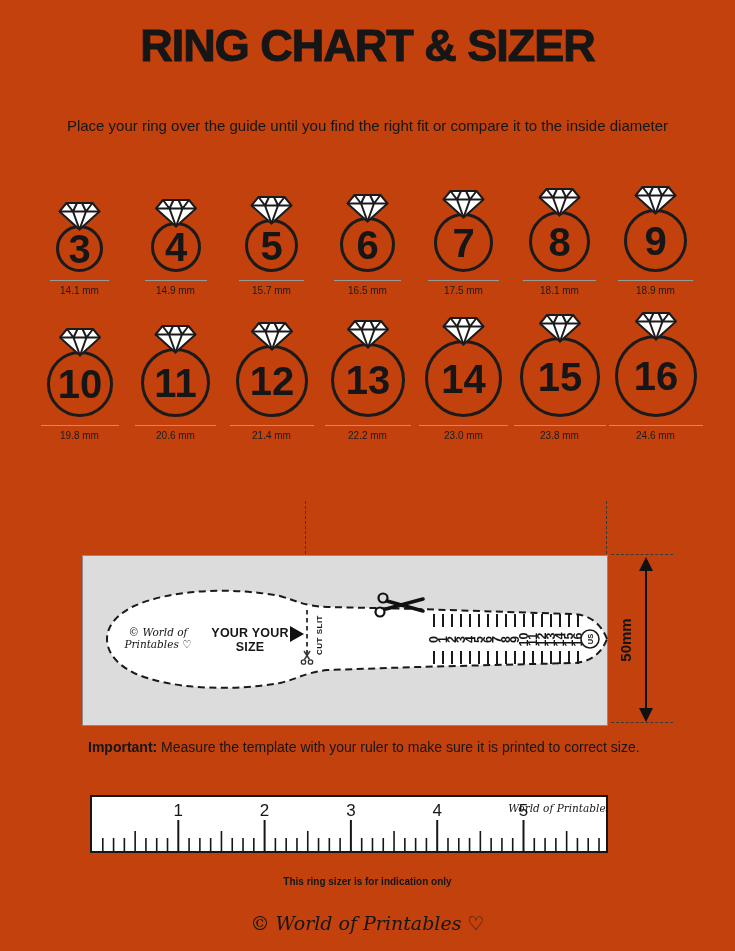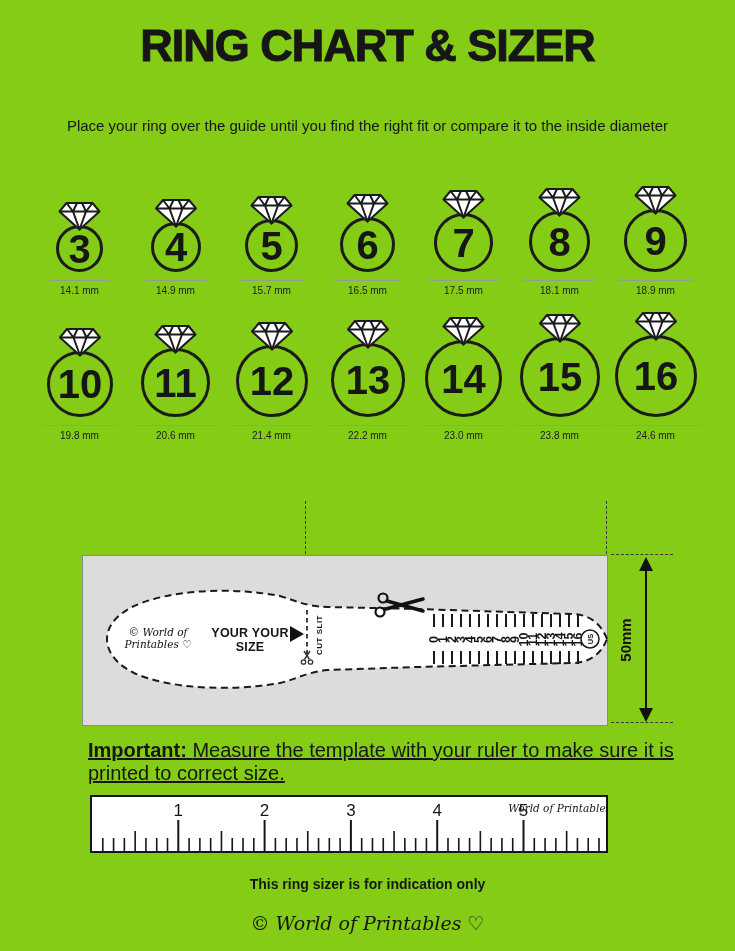--- a/index.html
+++ b/index.html
@@ -1,16 +1,16 @@
 <!DOCTYPE html>
 <html><head>
 <meta charset="utf-8">
 <style>
   html,body{margin:0;padding:0;background:#fff;}
-  .page{position:relative;width:735px;height:951px;background:#84cc16;overflow:hidden;
+  .page{position:relative;width:735px;height:951px;background:#c2410c;overflow:hidden;
         font-family:"Liberation Sans",sans-serif;color:#161616;}
   svg{display:block;}
 
   .title{position:absolute;top:20px;left:0;width:100%;text-align:center;
          font-size:45px;font-weight:bold;letter-spacing:-1px;-webkit-text-stroke:1px #161616;}
   .subtitle{position:absolute;top:99px;left:0;width:100%;text-align:center;font-size:15px;font-weight:bold;}
   .instruction{position:absolute;top:117px;left:0;width:100%;text-align:center;font-size:15px;}
 
   .ring-row{position:absolute;left:0;width:100%;display:flex;justify-content:center;align-items:flex-end;}
   .ring-row.r1{bottom:655px;}
@@ -46,26 +46,26 @@
   .dash-h{position:absolute;height:0;border-top:1.5px dashed #3a3a3a;}
   #dashT{left:611px;top:554px;width:62px;}
   #dashB{left:611px;top:722px;width:62px;}
   .varrow{position:absolute;left:639px;top:557px;width:14px;height:165px;}
   .varrow .line{position:absolute;top:10px;bottom:10px;left:6px;border-left:2px solid #111;}
   .ah.up{top:0;left:0;border-left:7px solid transparent;border-right:7px solid transparent;border-bottom:14px solid #111;}
   .ah.down{bottom:0;left:0;border-left:7px solid transparent;border-right:7px solid transparent;border-top:14px solid #111;}
   .vlabel{position:absolute;left:585px;top:600px;width:80px;height:80px;display:flex;align-items:center;
           justify-content:center;transform:rotate(-90deg);font-size:15px;font-weight:bold;}
 
-  .important{position:absolute;left:88px;top:739px;font-size:20px;text-decoration:underline;}
+  .important{position:absolute;left:88px;top:739px;font-size:14px;}
 
   .ruler{position:absolute;left:90px;top:795px;width:518px;height:58px;border:2px solid #161616;
          box-sizing:border-box;background:#fff;}
 
-  .f-bold{position:absolute;top:876px;left:0;width:100%;text-align:center;font-size:14px;font-weight:bold;}
+  .f-bold{position:absolute;top:876px;left:0;width:100%;text-align:center;font-size:10px;font-weight:bold;}
   .f-text{position:absolute;top:894px;left:0;width:100%;text-align:center;font-size:15px;}
   .f-brand{position:absolute;top:912px;left:0;width:100%;text-align:center;
            font-family:"DejaVu Serif",serif;font-style:italic;font-size:19px;}
 </style>
 </head>
 <body>
 
 <div class="page">
 
   <div class="title">RING CHART &amp; SIZER</div>

